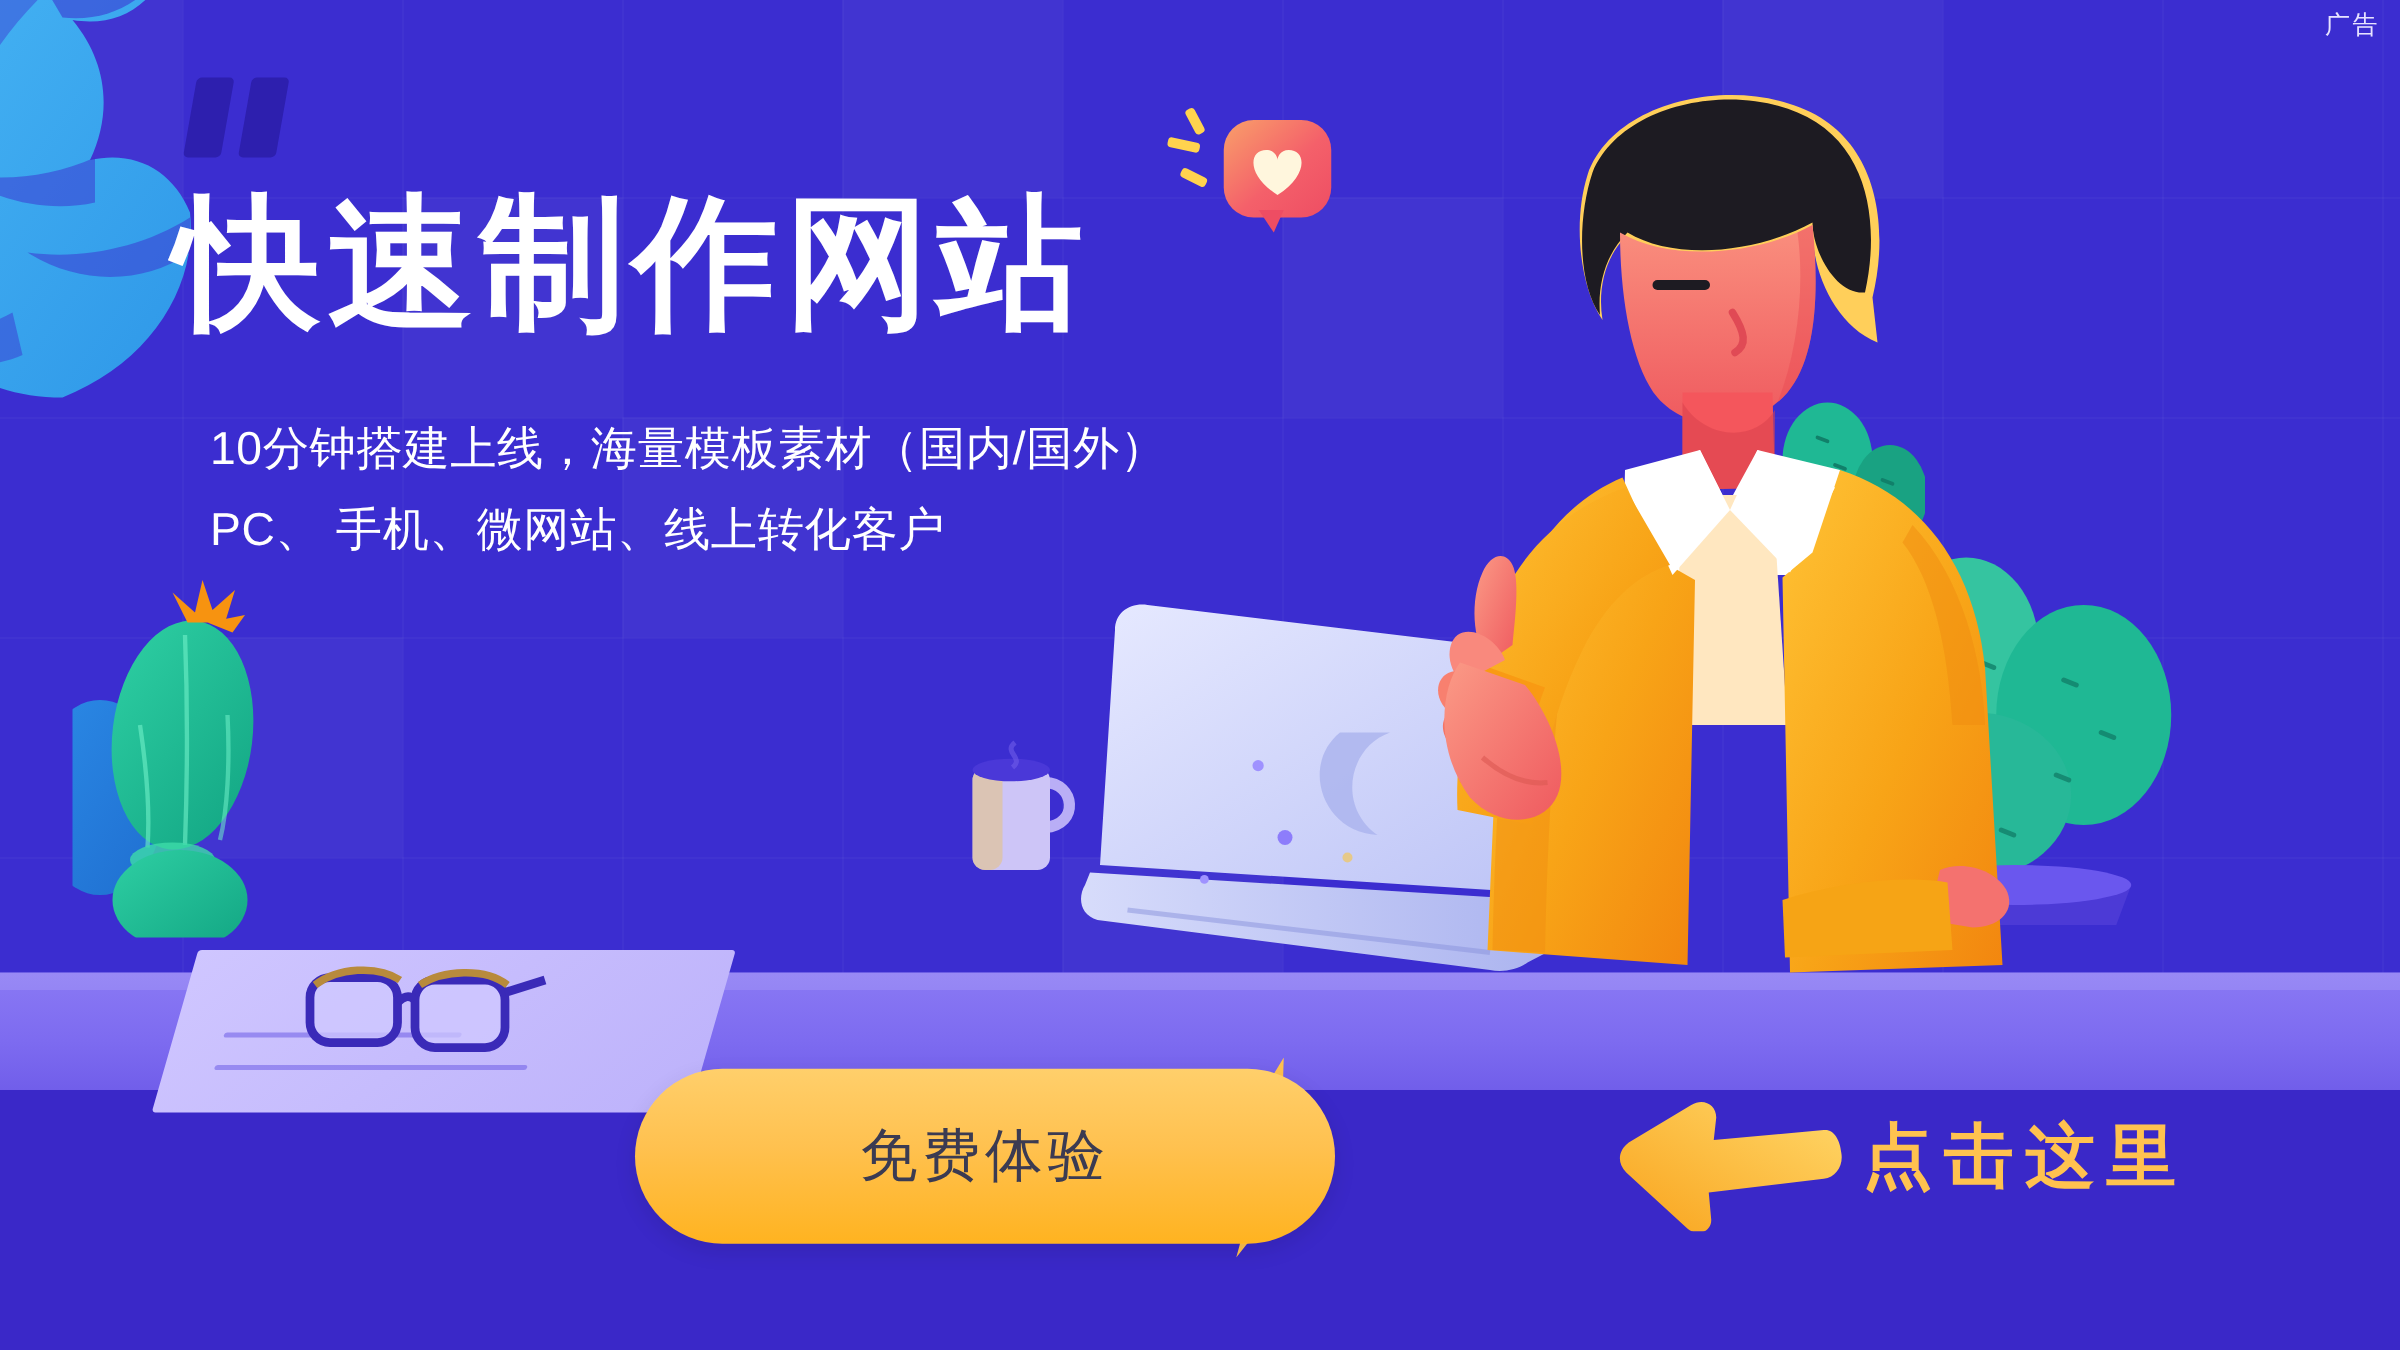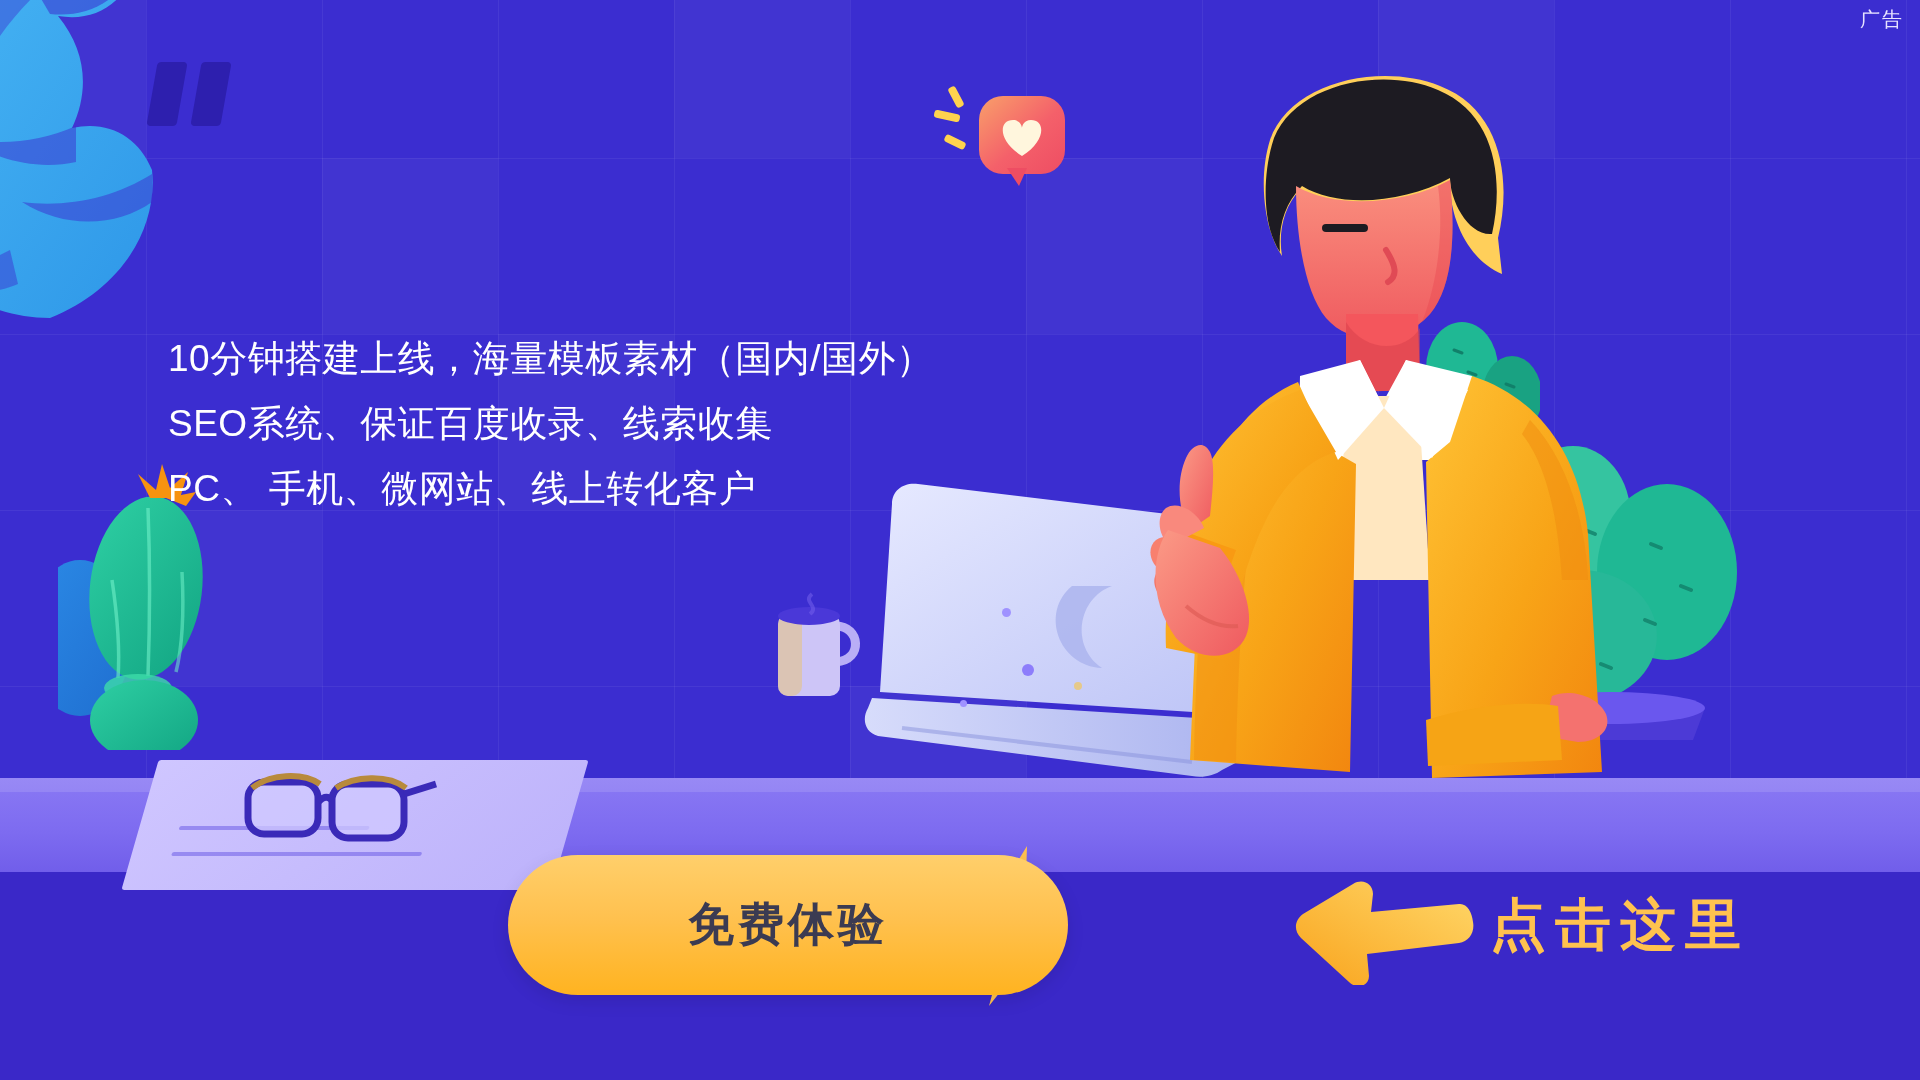--- a/index.html
+++ b/index.html
@@ -88,21 +88,21 @@
 
   
   .cta-wrap{ position:absolute; left:508px; top:855px; width:560px; height:140px; }
   .cta-btn{
     position:absolute; inset:0; border-radius:70px;
     background:linear-gradient(180deg,#ffcf6b 0%,#ffc14f 45%,#ffb320 100%);
     display:flex; align-items:center; justify-content:center; cursor:pointer;
     box-shadow:0 6px 18px rgba(0,0,0,.10);
   }
   .cta-label{
-    font-size:46px; font-weight:700; color:#3b3b52; letter-spacing:4px;
+    font-size:46px; font-weight:400; color:#3b3b52; letter-spacing:4px;
     font-family:"DejaVu Sans","Liberation Sans",sans-serif;
   }
   .bolt{ position:absolute; left:965px; top:846px; width:110px; height:160px; }
 
   .arrow{ position:absolute; left:1295px; top:880px; width:180px; height:105px; }
   .click-here{
     position:absolute; left:1490px; top:888px;
     font-size:56px; font-weight:900; color:#ffc24f; letter-spacing:9px;
     white-space:nowrap;
     font-family:"DejaVu Sans","Liberation Sans",sans-serif;
@@ -346,24 +346,24 @@
       <path d="M402,636 C420,628 448,636 456,654 C462,670 448,682 428,682 L392,676 Z" fill="#f4726f"></path>
       <path d="M276,660 C320,646 374,640 408,646 L412,700 L278,706 Z" fill="#f6a415"></path>
     </svg>
   </div>
 
   <div class="dot" style="left:1002px;top:608px;width:9px;height:9px;background:#9f92ff;"></div>
   <div class="dot" style="left:1022px;top:664px;width:12px;height:12px;background:#8d7dfb;"></div>
   <div class="dot" style="left:1074px;top:682px;width:8px;height:8px;background:#e6c98a;"></div>
   <div class="dot" style="left:960px;top:700px;width:7px;height:7px;background:#9f92ff;"></div>
 
+  <div class="headline">快速制作网站</div>
 
   <div class="bullets">
     <div class="bullet">10分钟搭建上线，海量模板素材（国内/国外）</div>
-    <div class="bullet">SEO系统、保证百度收录、线索收集</div>
     <div class="bullet">PC、 手机、微网站、线上转化客户</div>
   </div>
 
   <div class="bolt">
     <svg viewBox="0 0 110 160" width="110" height="160">
       <path d="M62,0 L10,86 L44,86 L24,160 L100,64 L60,64 Z" fill="#ffc14f"></path>
       <path d="M62,0 L28,56 L60,64 L44,86 L10,86 Z" fill="#ffd77f" opacity=".75"></path>
     </svg>
   </div>
   <div class="cta-wrap">

